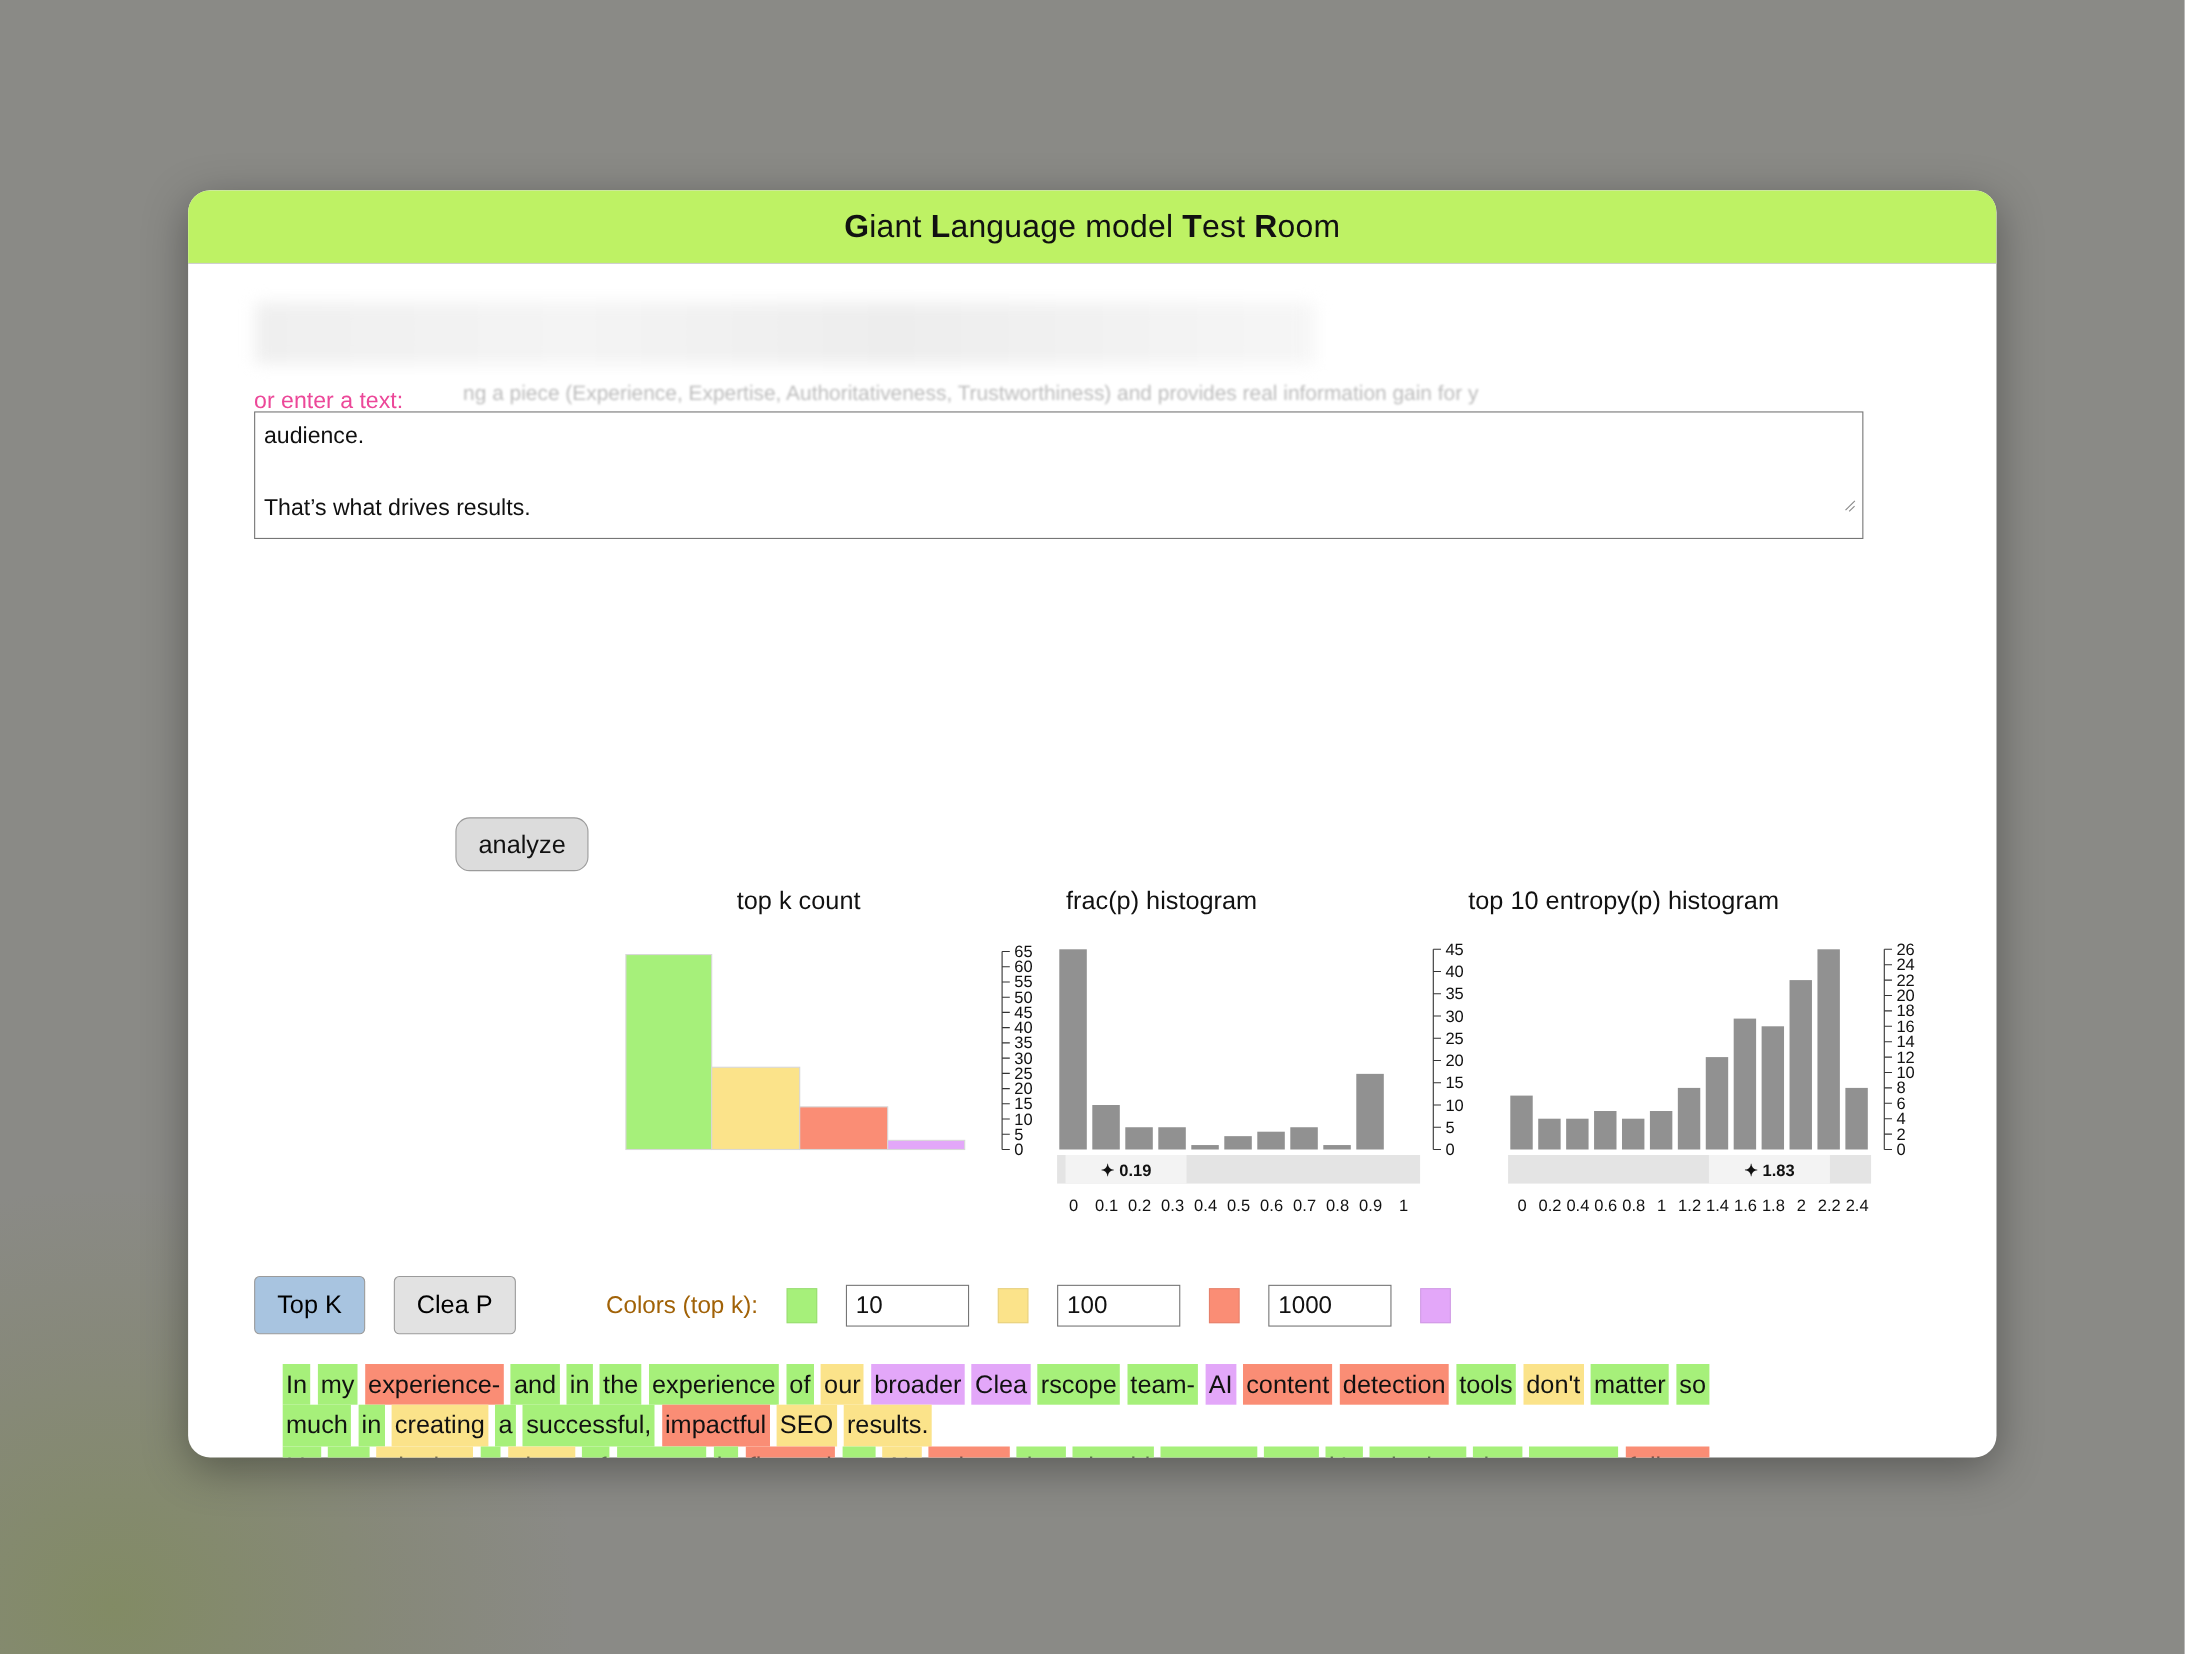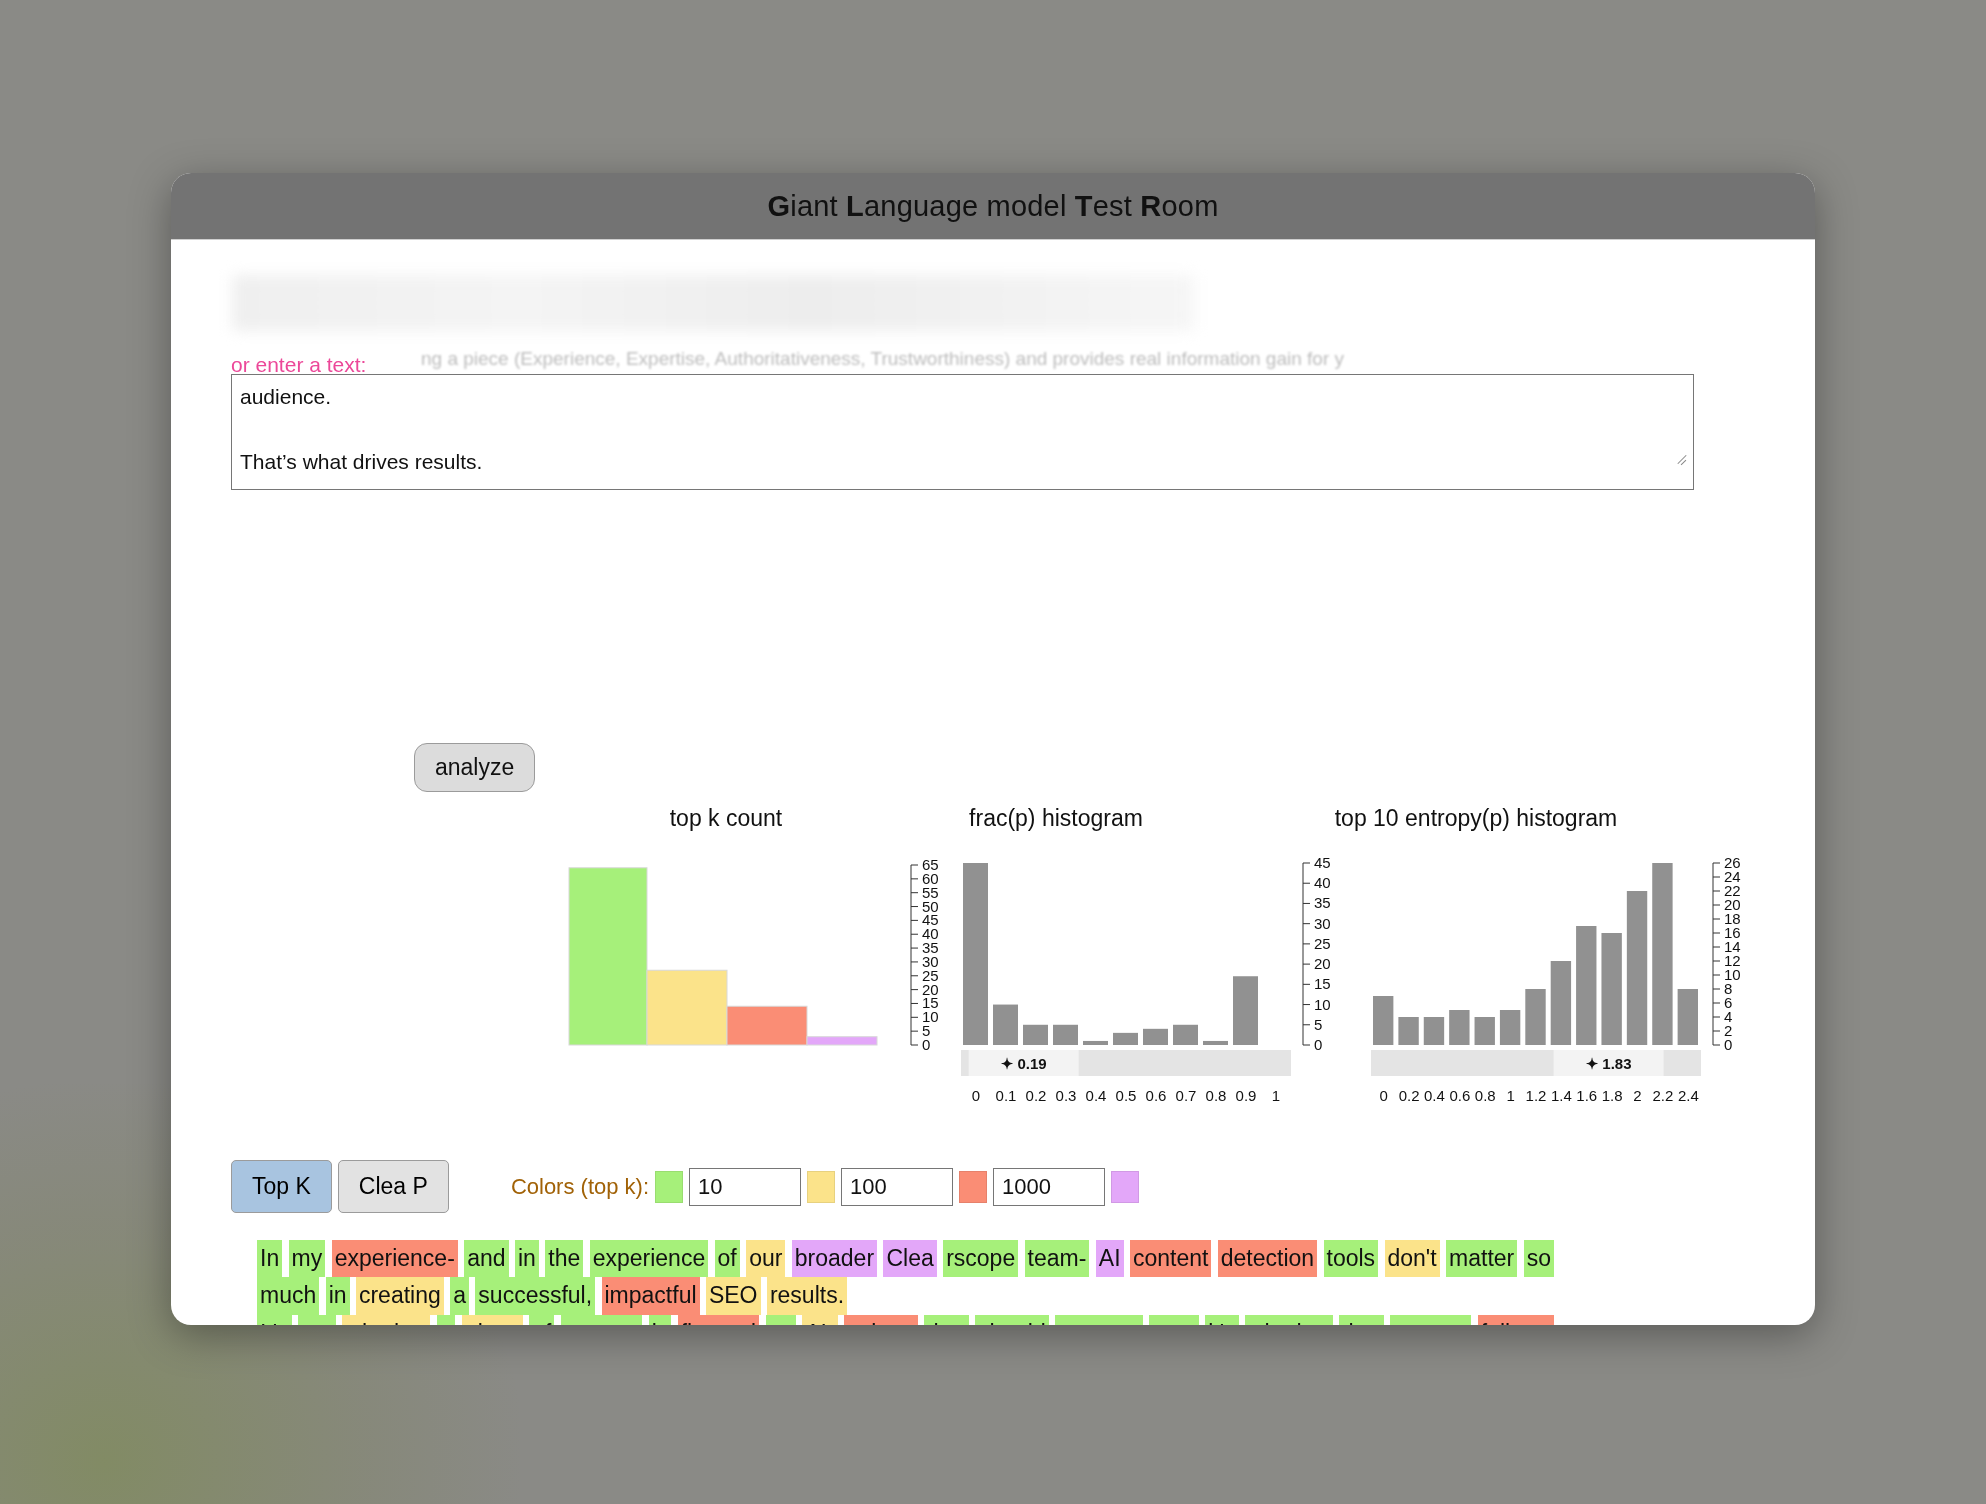--- a/index.html
+++ b/index.html
@@ -29,21 +29,21 @@
     top: 173px;
     width: 1644px;
     height: 1152px;
     background: #ffffff;
     border-radius: 20px;
     box-shadow: 0 10px 40px rgba(0,0,0,0.35);
     overflow: hidden;
   }
   .titlebar {
     height: 66px;
-    background: #737373;
+    background: #bef264;
     border-bottom: 1px solid #cfcfcf;
     display: flex;
     align-items: center;
     justify-content: center;
   }
   .title {
     font-size: 29px;
     color: #111;
     letter-spacing: 0.2px;
   }
@@ -153,21 +153,21 @@
     fill: #111;
     font-family: "Liberation Sans", sans-serif;
   }
 
   .controls {
     position: absolute;
     left: 60px;
     top: 920px;
     display: flex;
     align-items: center;
-    gap: 6px;
+    gap: 26px;
   }
   .tabbtn {
     border: 1px solid #9b9b9b;
     border-radius: 5px;
     font-size: 23px;
     padding: 12px 20px;
     font-family: "Liberation Sans", sans-serif;
     cursor: pointer;
   }
   .tabbtn.active { background: #a8c4e0; }

